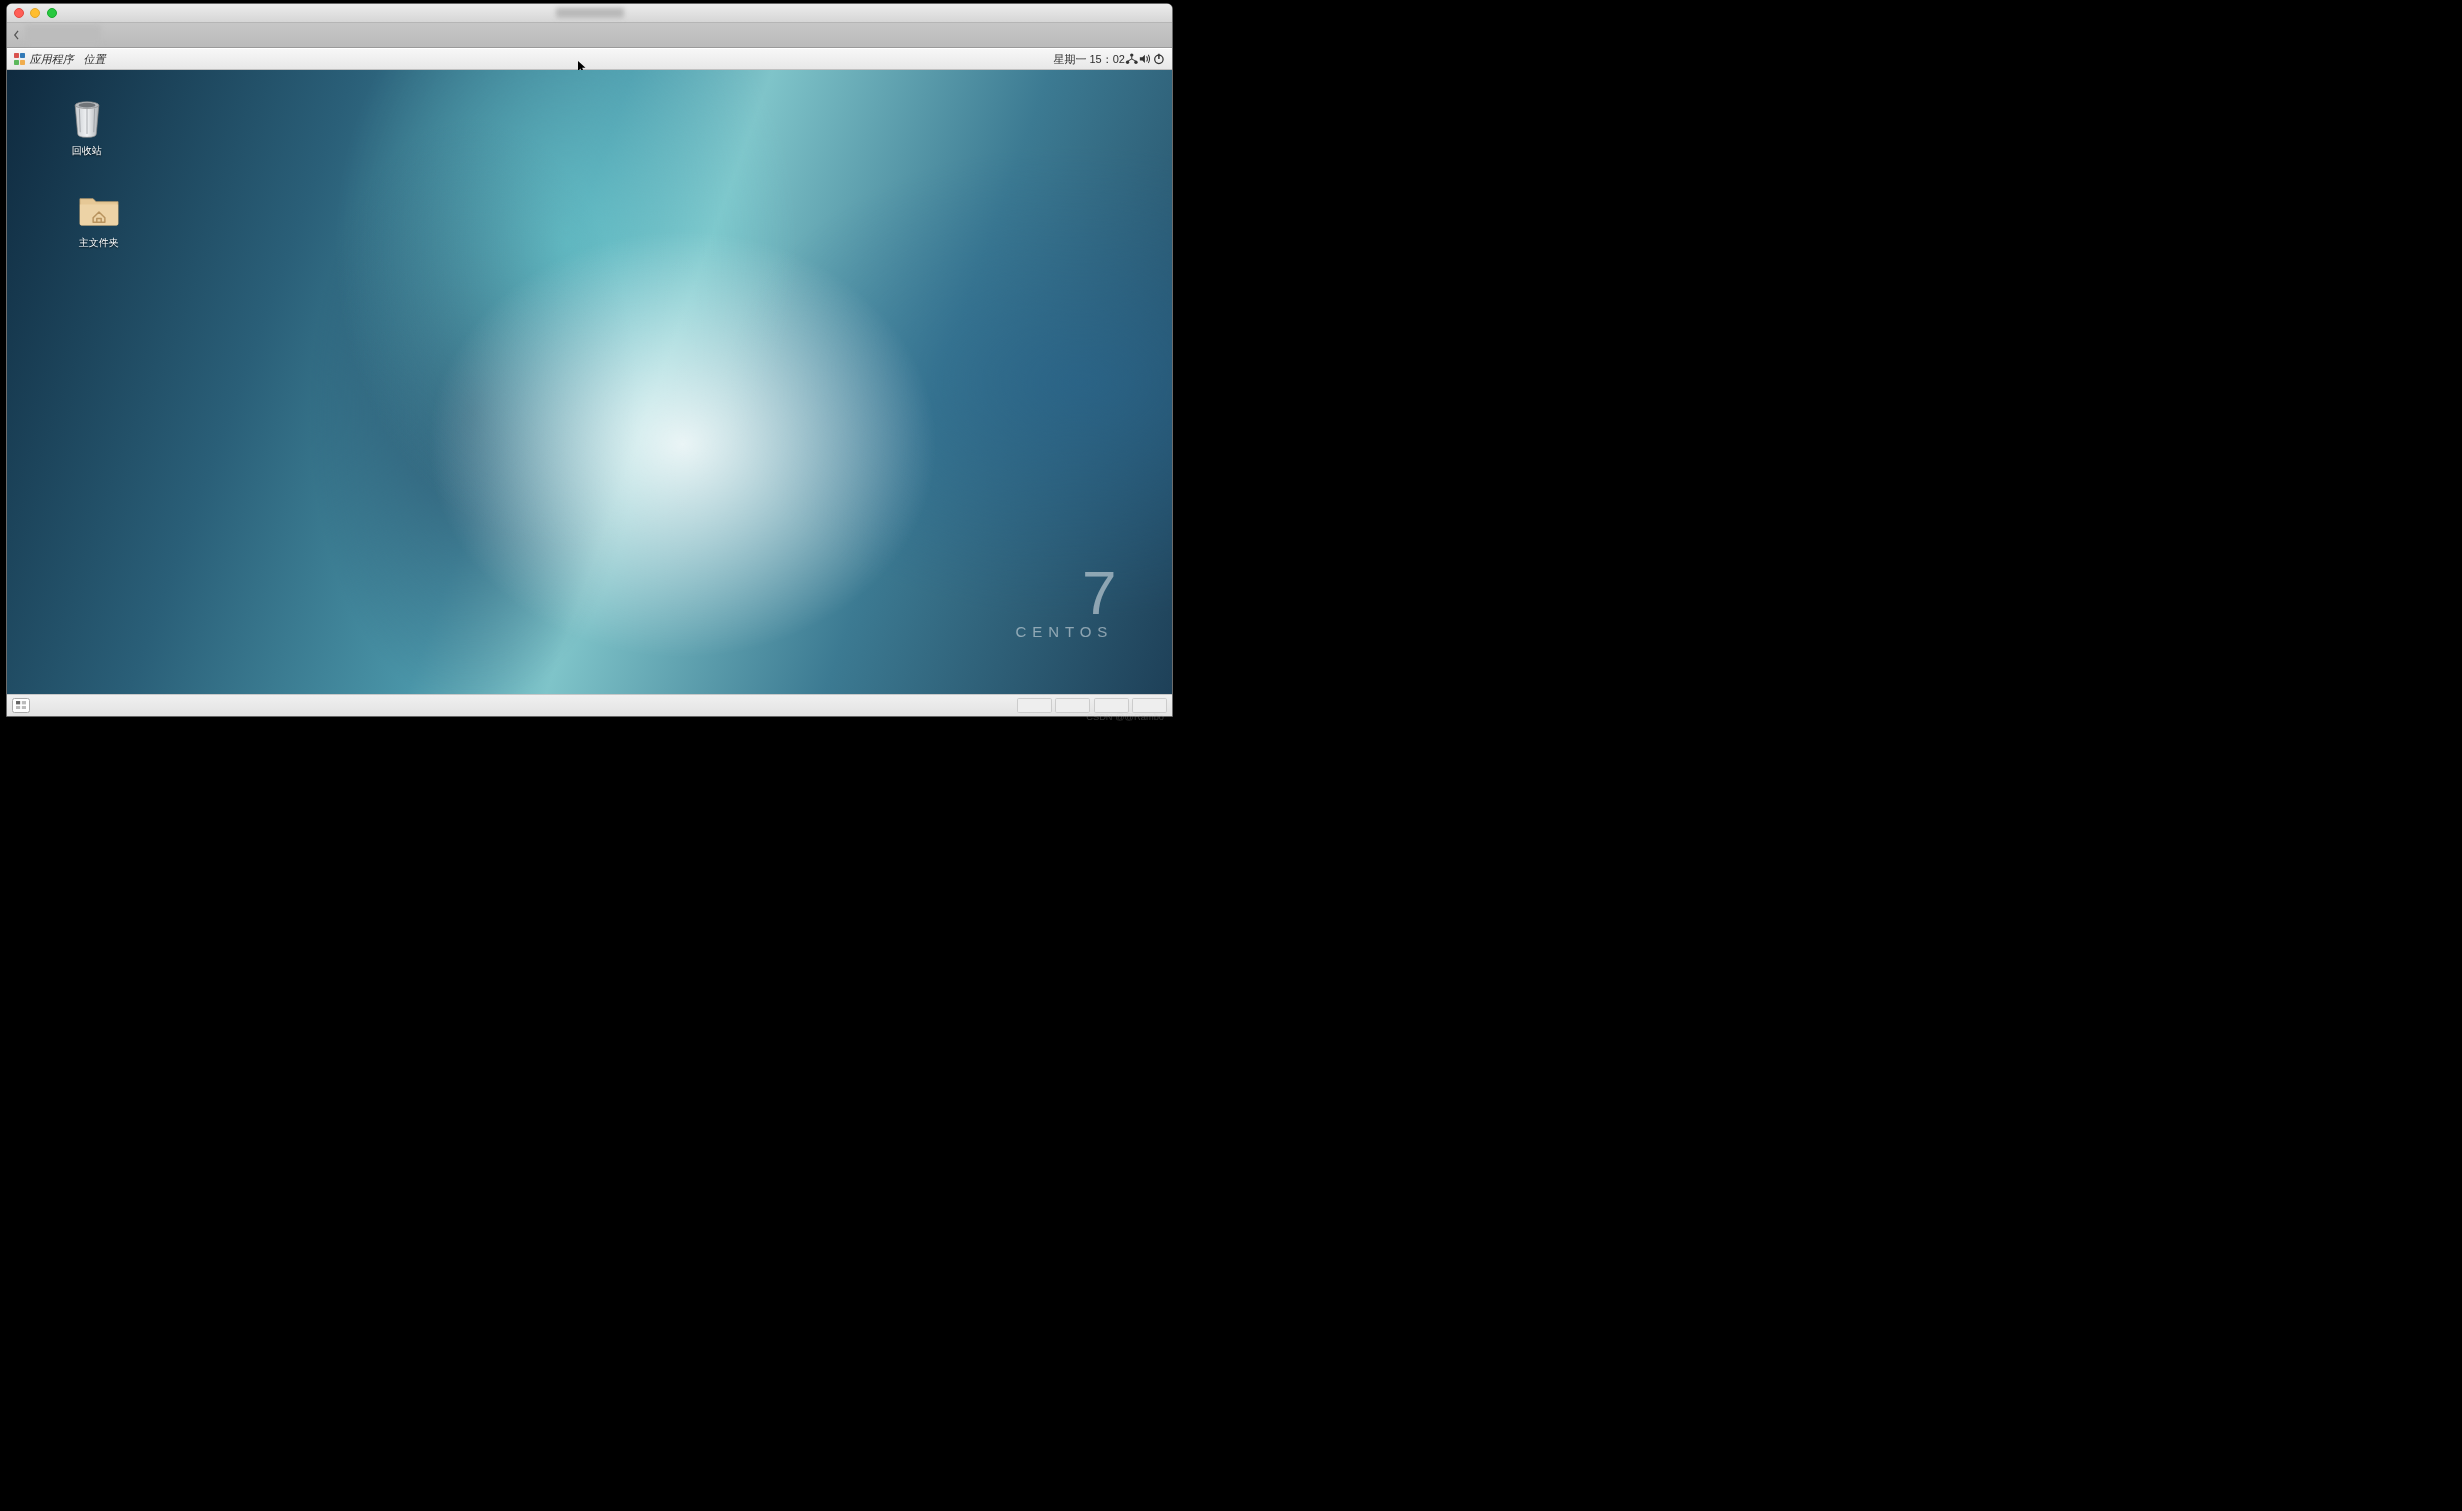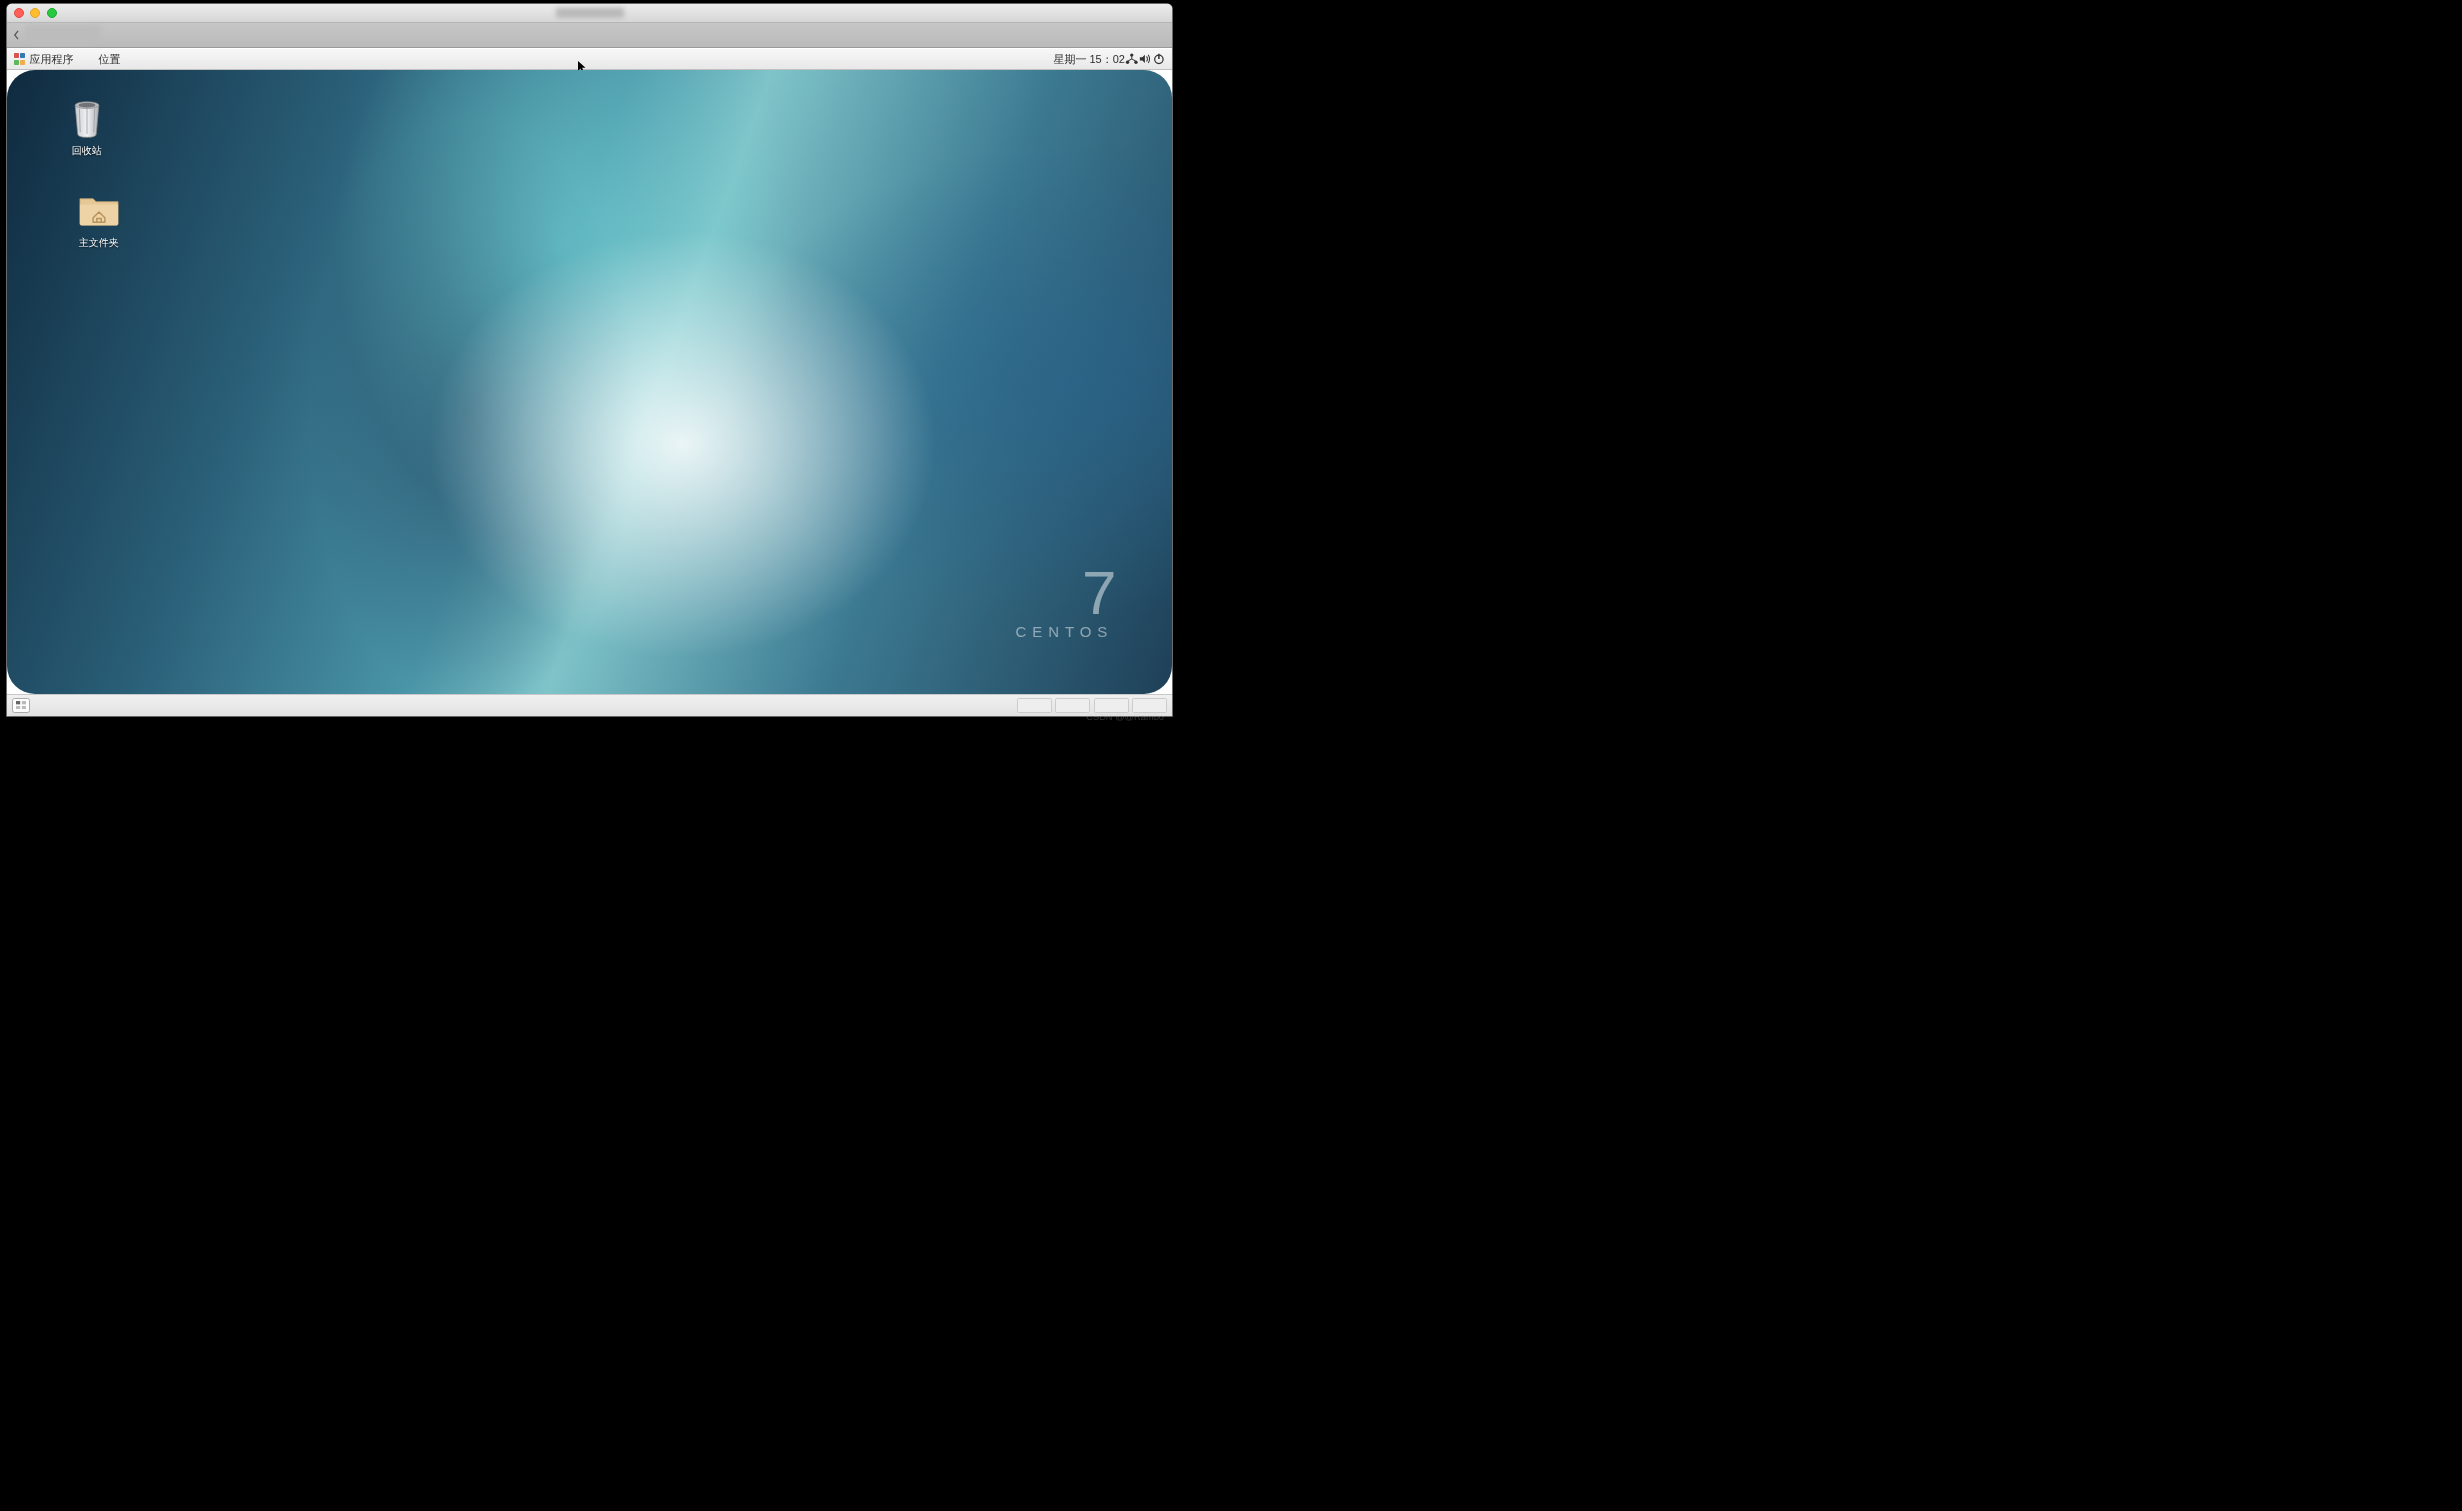--- a/index.html
+++ b/index.html
@@ -62,21 +62,21 @@
     
     .panel {
       height: 22px;
       background: linear-gradient(#f7f7f7, #e8e8e8);
       border-top: 0.8px solid #fff;
       border-bottom: 0.8px solid #c0c0c0;
       display: flex; align-items: center;
       padding: 0 6.8px;
       font-size: 11px; color: #2d2d2d;
     }
-    .panel-left { display: flex; align-items: flex-start; gap: 25px; }
+    .panel-left { display: flex; align-items: flex-start; gap: 10px; font-style: italic; }
     .apps-logo {
       width: 11.8px; height: 11.8px; position: relative;
     }
     .apps-logo span {
       position: absolute; width: 5px; height: 5px; border-radius: 0.8px;
     }
     .apps-logo .r { background:#d9534f; top:0; left:0;}
     .apps-logo .b { background:#337ab7; top:0; right:0;}
     .apps-logo .g { background:#5cb85c; bottom:0; left:0;}
     .apps-logo .y { background:#f0ad4e; bottom:0; right:0;}
@@ -86,21 +86,20 @@
     .desktop {
       flex: 1;
       position: relative;
       background:
         radial-gradient(ellipse 422px 355px at 58% 60%, rgba(255,255,255,0.85), transparent 60%),
         radial-gradient(ellipse 355px 464px at 48% 28%, rgba(120,220,220,0.55), transparent 65%),
         radial-gradient(ellipse 236px 422px at 40% 55%, rgba(30,60,90,0.6), transparent 70%),
         radial-gradient(ellipse 507px 338px at 92% 50%, rgba(40,100,140,0.65), transparent 70%),
         linear-gradient(110deg, #0f2a3f 0%, #2a5f78 25%, #4a95a8 45%, #7fc4c9 55%, #3c7a92 75%, #1e4058 100%);
       overflow: hidden;
-      border-radius: 28px;
     }
     .desktop-icon {
       position: absolute;
       width: 76px;
       display: flex; flex-direction: column; align-items: center;
       gap: 5px;
       cursor: pointer;
     }
     .desktop-icon .label {
       color: #fff; font-size: 10px;

